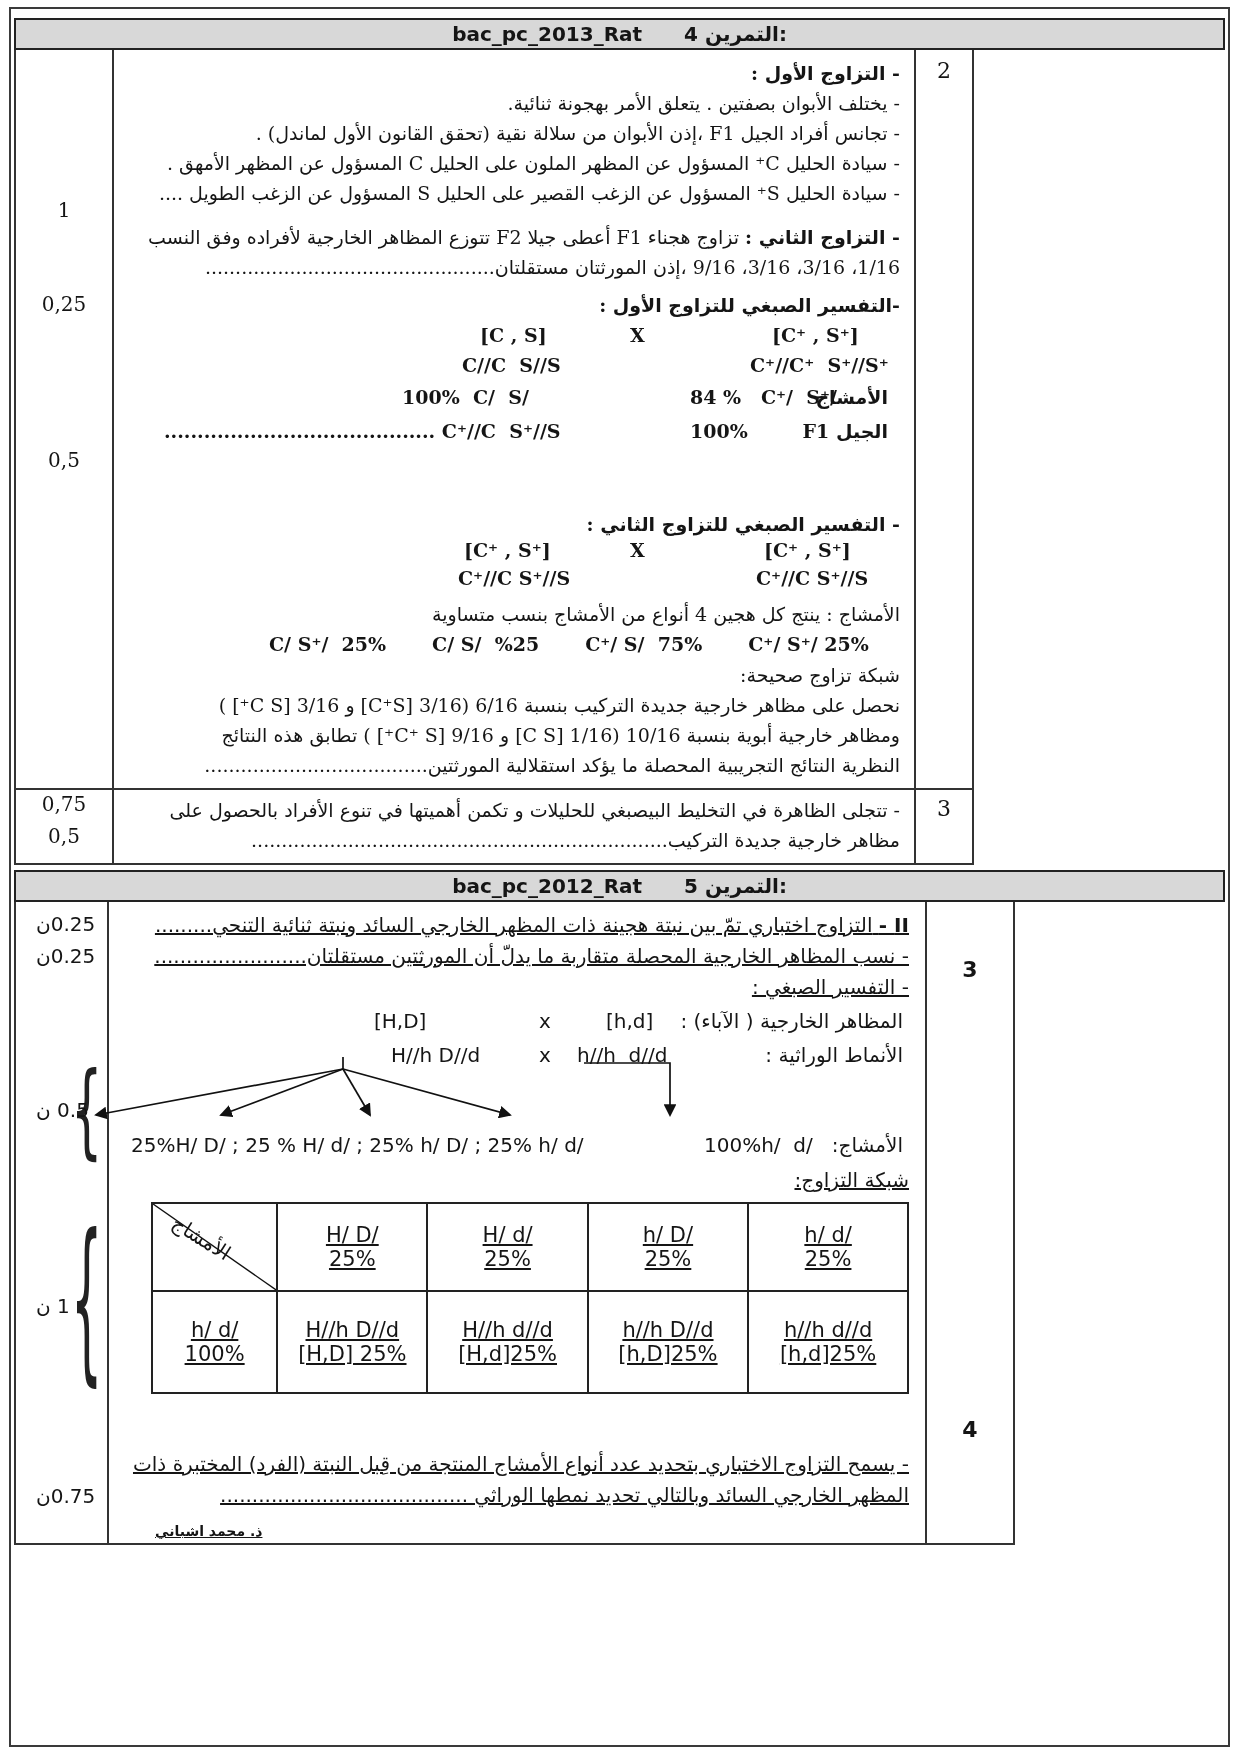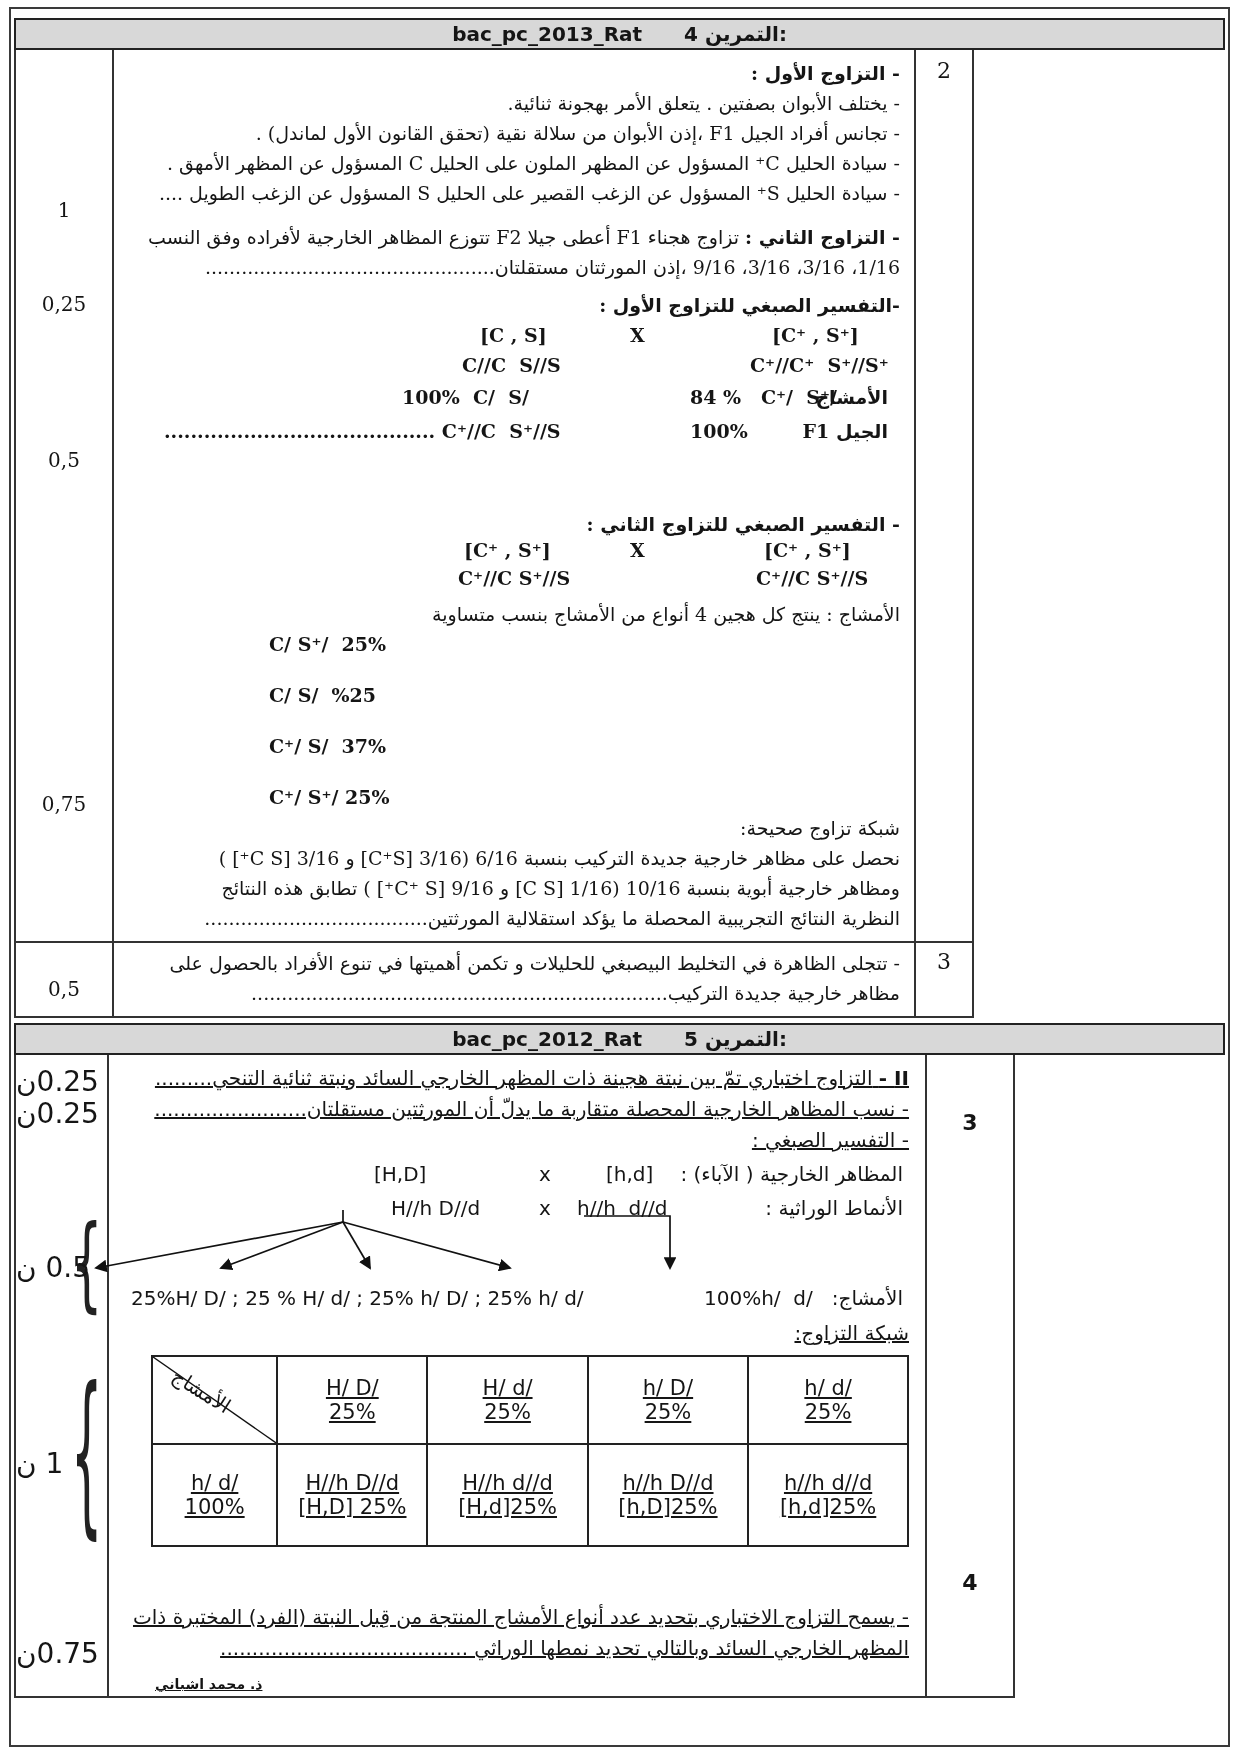--- a/index.html
+++ b/index.html
@@ -21,31 +21,31 @@
   .ncol{position:relative;border-left:2px solid #333;border-right:2px solid #333;}
   .n60{width:60px;} .n90{width:90px;}
   .ct{border-top:2px solid #333;}
   .cb{border-bottom:2px solid #333;}
   .line{font-size:19px;line-height:30px;font-family:"DejaVu Serif","DejaVu Sans",serif;}
   .line2{font-size:20px;line-height:31px;}
   .bold{font-weight:700;}
   .mt4{margin-top:4px;} .mt8{margin-top:8px;} .mt14{margin-top:14px;} .mt55{margin-top:55px;}
   .score{position:absolute;left:0;width:100%;text-align:center;font-size:20px;
          font-family:"DejaVu Serif","DejaVu Sans",serif;}
-  .score2{position:absolute;left:0;font-size:28px;direction:rtl;white-space:pre;}
+  .score2{position:absolute;left:20px;font-size:20px;direction:rtl;white-space:pre;}
   .marker{position:absolute;left:0;width:100%;text-align:center;font-size:22px;
           font-family:"DejaVu Serif","DejaVu Sans",serif;}
   .marker2{font-weight:700;font-family:"DejaVu Sans",sans-serif;}
   .diagram{position:relative;direction:ltr;}
   .dA{height:130px;margin-top:4px;}
   .dB{height:60px;}
   .tok{position:absolute;white-space:pre;font-weight:700;font-size:19px;
        font-family:"DejaVu Serif","DejaVu Sans",serif;}
-  .gvrow{display:flex;direction:ltr;gap:20px;padding-left:145px;font-weight:700;font-size:19px;
-         line-height:31px;white-space:pre;font-family:"DejaVu Serif","DejaVu Sans",serif;flex-direction:column;}
+  .gvrow{display:flex;direction:ltr;gap:46px;padding-left:145px;font-weight:700;font-size:19px;
+         line-height:31px;white-space:pre;font-family:"DejaVu Serif","DejaVu Sans",serif;}
   .prow{position:relative;height:34px;direction:ltr;font-size:20px;}
   .tok2{position:absolute;top:2px;white-space:pre;}
   .ar{direction:rtl;}
   .arrows{display:block;margin-top:-22px;}
   .aline{stroke:#111;stroke-width:1.7;fill:none;}
   .tablewrap{direction:ltr;padding:6px 0 0 32px;}
   table.pgrid{border-collapse:collapse;}
   .pgrid td{border:2px solid #222;text-align:center;vertical-align:middle;font-size:21px;padding:2px 4px;}
   .pgrid tr:first-child td{height:88px;}
   .pgrid tr:last-child td{height:102px;}
@@ -114,21 +114,21 @@
         <span class="tok" style="left:506px;top:0">X</span>
         <span class="tok" style="left:640px;top:0">[C⁺ , S⁺]</span>
         <span class="tok" style="left:334px;top:28px">C⁺//C S⁺//S</span>
         <span class="tok" style="left:632px;top:28px">C⁺//C S⁺//S</span>
       </div>
 
       <div class="line">الأمشاج : ينتج كل هجين 4 أنواع من الأمشاج بنسب متساوية</div>
       <div class="gvrow">
         <span>C/ S⁺/  25%</span>
         <span>C/ S/  %25</span>
-        <span>C⁺/ S/  37%</span>
+        <span>C⁺/ S/  75%</span>
         <span>C⁺/ S⁺/ 25%</span>
       </div>
       <div class="line">شبكة تزاوج صحيحة:</div>
       <div class="line">نحصل على مظاهر خارجية جديدة التركيب بنسبة 6/16 (3/16 [C⁺S] و 3/16 [C S⁺] )</div>
       <div class="line">ومظاهر خارجية أبوية بنسبة 10/16 (1/16 [C S] و 9/16 [C⁺ S⁺] ) تطابق هذه النتائج</div>
       <div class="line">النظرية النتائج التجريبية المحصلة ما يؤكد استقلالية المورثتين.....................................</div>
     </div>
 
     <div class="ncol n60">
       <span class="marker" style="top:8px">2</span>

